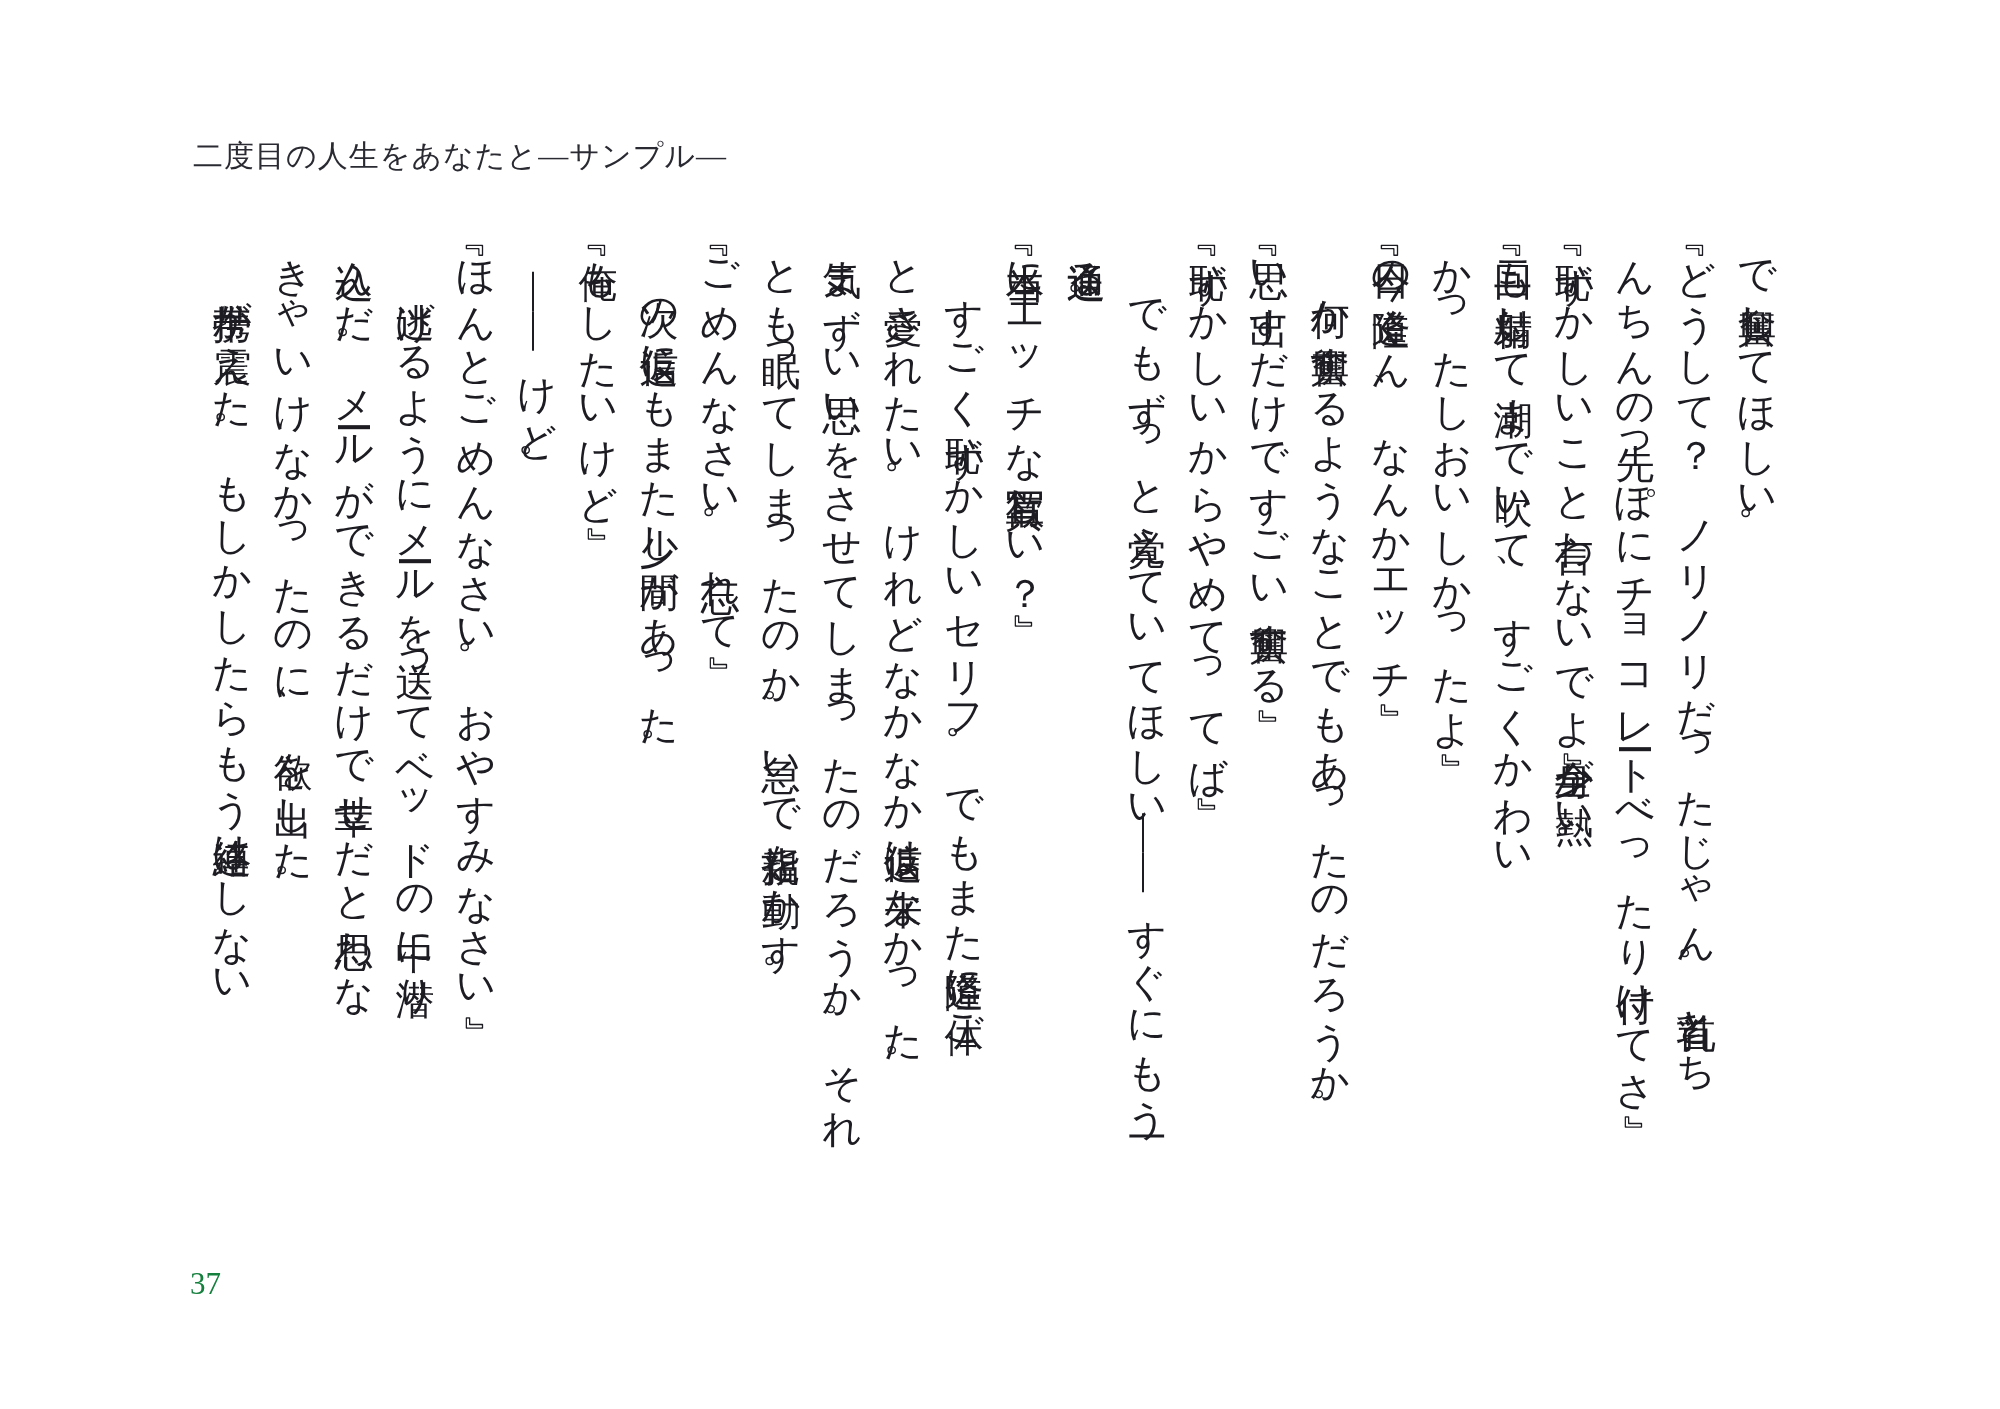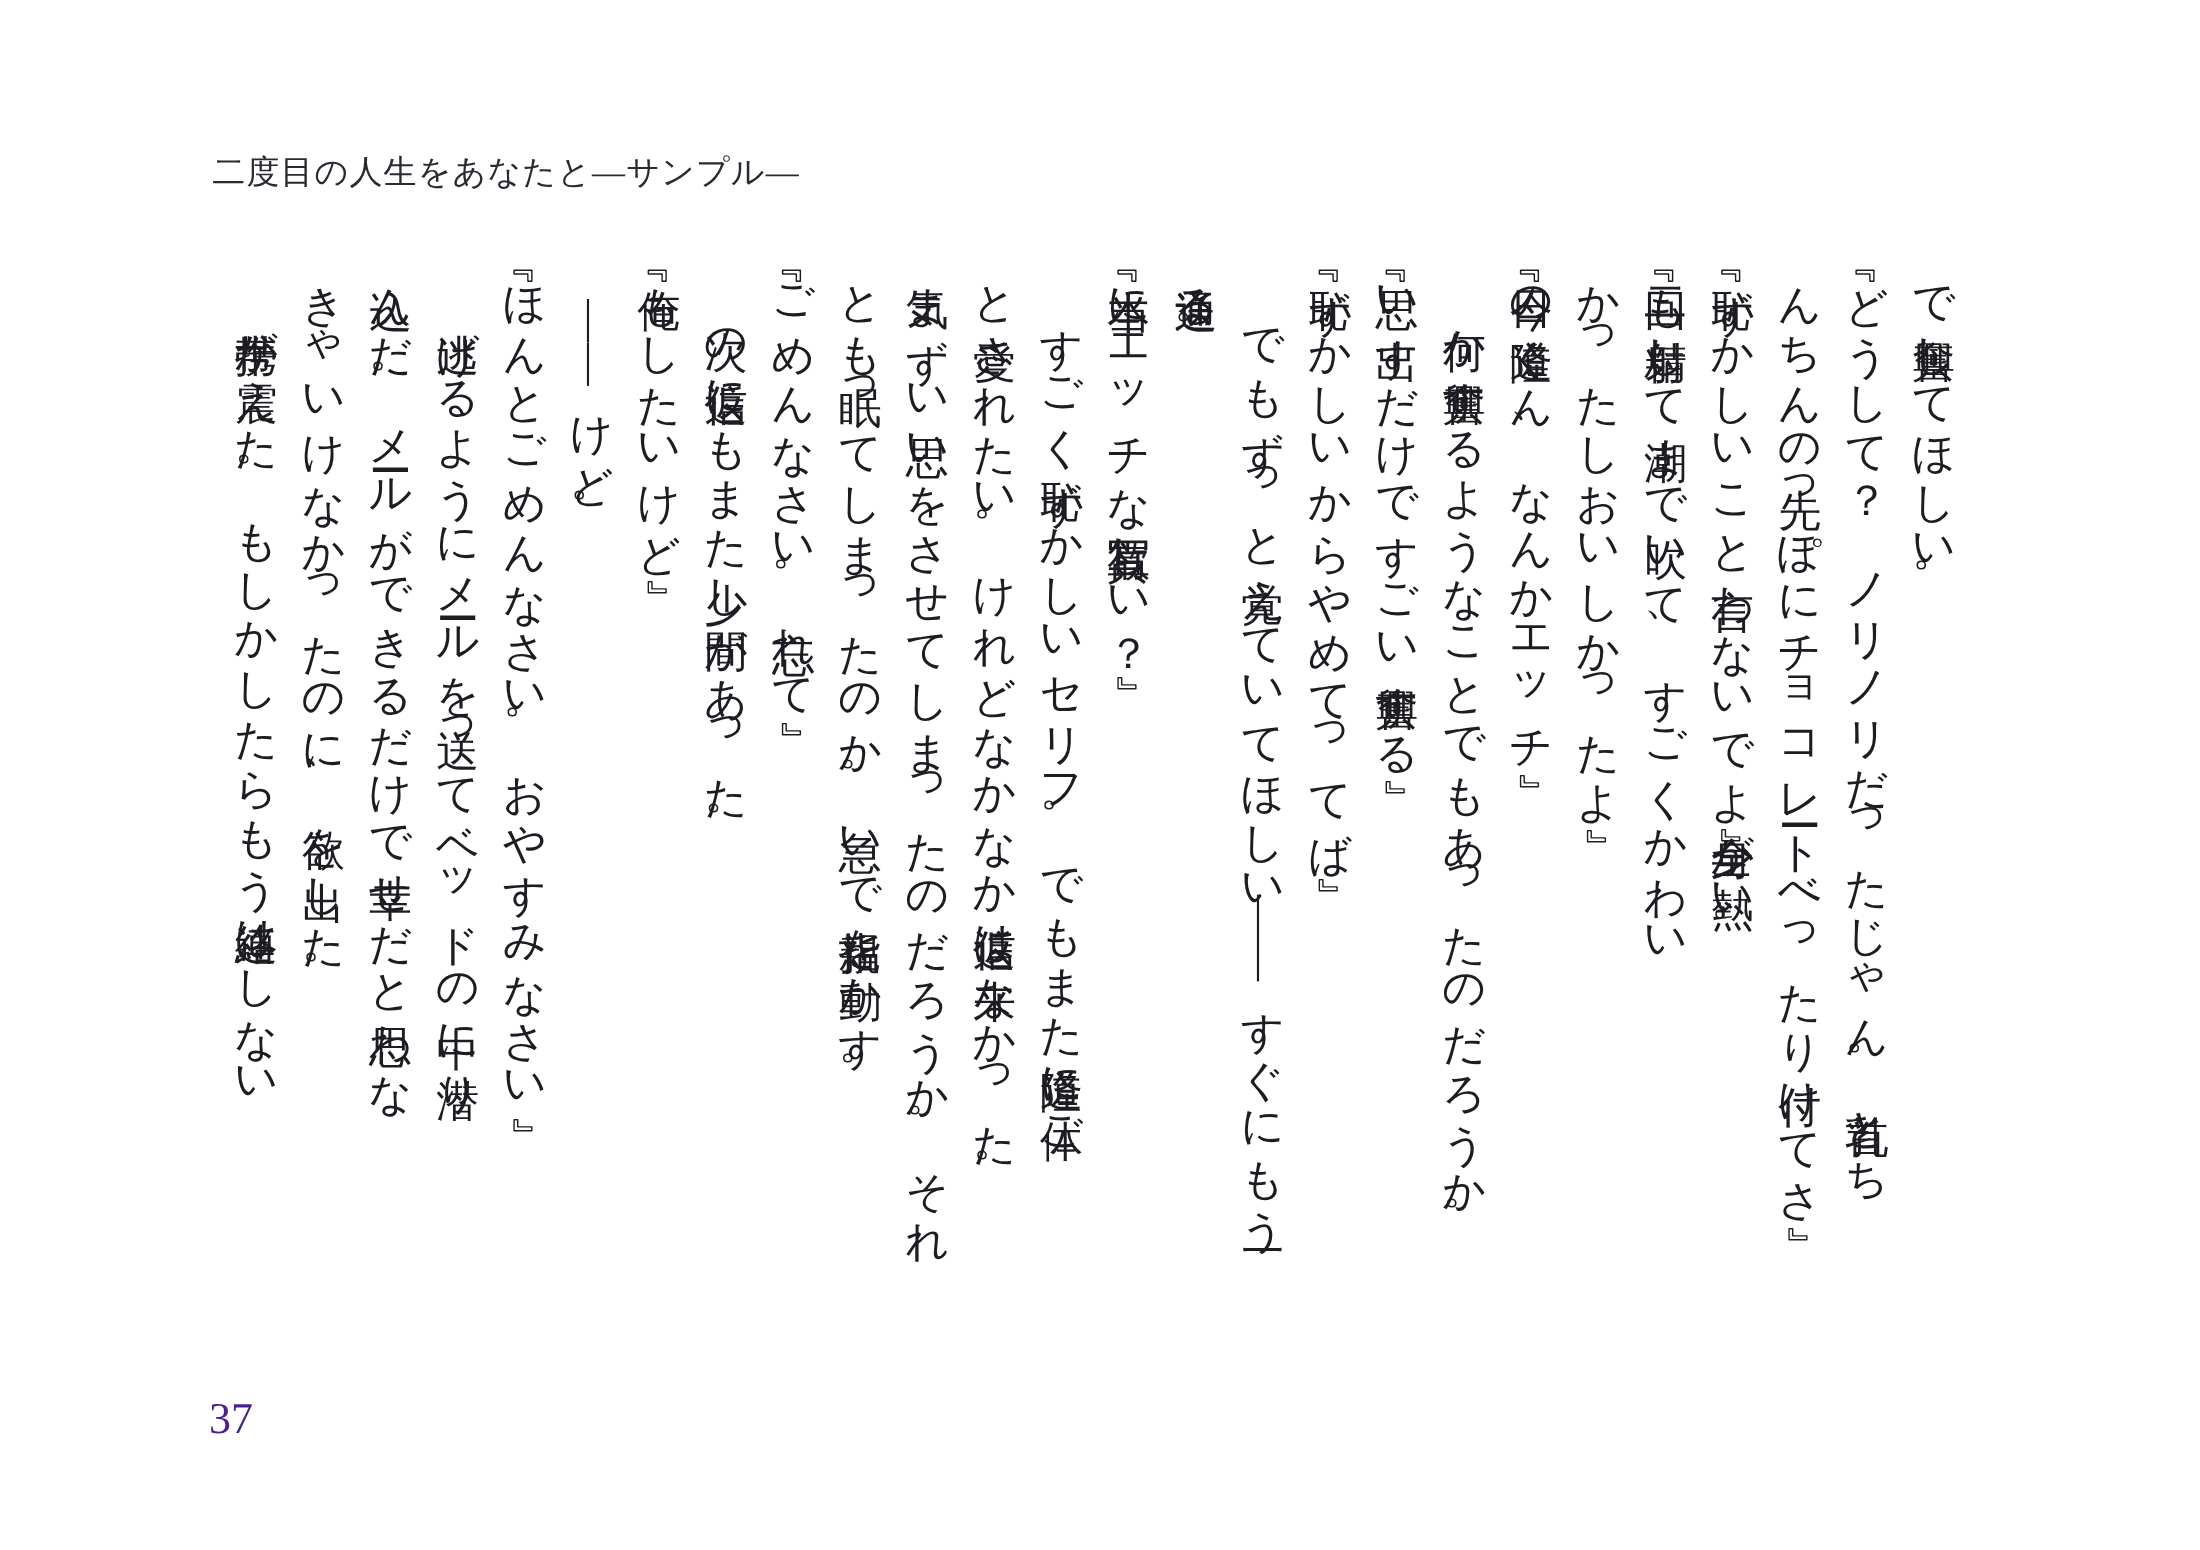--- a/index.html
+++ b/index.html
@@ -52,22 +52,22 @@
 
   .text-block .line.indent {
     text-indent: 39px;          
   }
 
   
   .page-number {
     position: absolute;
     left: 190px;
     top: 1266px;
-    font-size: 40px;
-    color: #4c1d95;
+    font-size: 31px;
+    color: #15803d;
   }
 </style>
 </head>
 <body>
 
 <div class="page">
 
   <div class="running-head">二度目の人生をあなたと―サンプル―</div>
 
   <div class="text-block">

